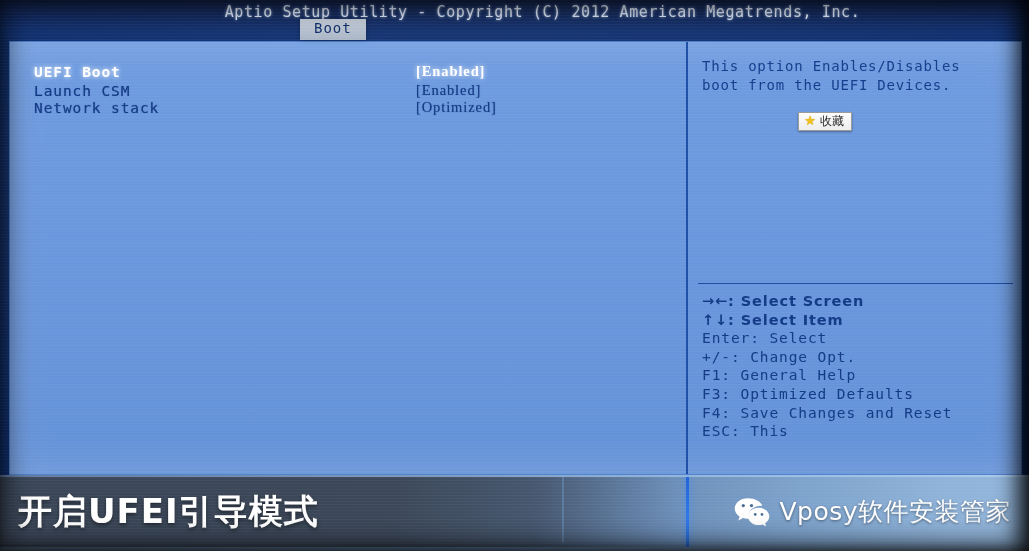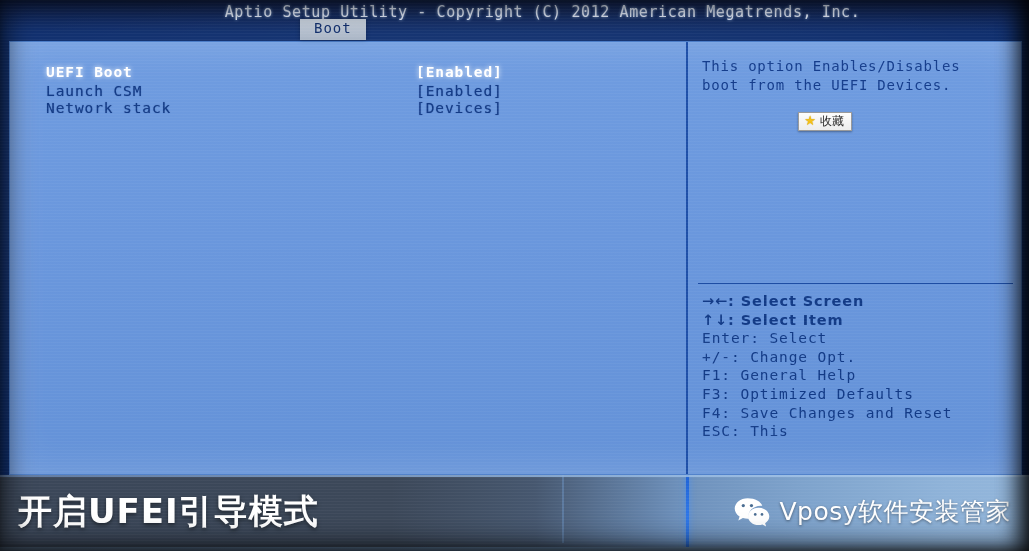--- a/index.html
+++ b/index.html
@@ -65,22 +65,22 @@
   #rightpane{
     position:absolute;left:678px;top:0;width:333px;height:432px;
   }
 
   
   .optrow{
     position:absolute;left:0;width:676px;height:19px;
     display:flex;align-items:center;
     font-size:14.5px;letter-spacing:.9px;
   }
-  .optrow .label{position:absolute;left:24px;margin-left:12px;}
-  .optrow .value{position:absolute;left:406px;}
+  .optrow .label{position:absolute;left:24px;}
+  .optrow .value{position:absolute;left:406px;font-family:Liberation Serif, serif;}
   .selected{color:#ffffff;text-shadow:0 0 5px rgba(255,255,255,.9);font-weight:bold;}
   .normal{color:#123a86;text-shadow:0 0 1px rgba(10,40,110,.5);}
 
   
   #helptext{
     position:absolute;left:14px;top:15px;width:310px;
     color:#153d8c;font-size:14px;line-height:19px;letter-spacing:.8px;
   }
   #helptext .ln{display:block;white-space:pre;}
 
@@ -181,21 +181,21 @@
         <span class="value selected">[Enabled]</span>
       </div>
 
       <div class="optrow" style="top:39px;">
         <span class="label normal">Launch CSM</span>
         <span class="value normal">[Enabled]</span>
       </div>
 
       <div class="optrow" style="top:56px;">
         <span class="label normal">Network stack</span>
-        <span class="value normal">[Devices]</span>
+        <span class="value normal">[Optimized]</span>
       </div>
 
     </div>
 
     <div id="rightpane">
 
       <div id="helptext">
         <span class="ln">This option Enables/Disables</span>
         <span class="ln">boot from the UEFI Devices.</span>
       </div>

